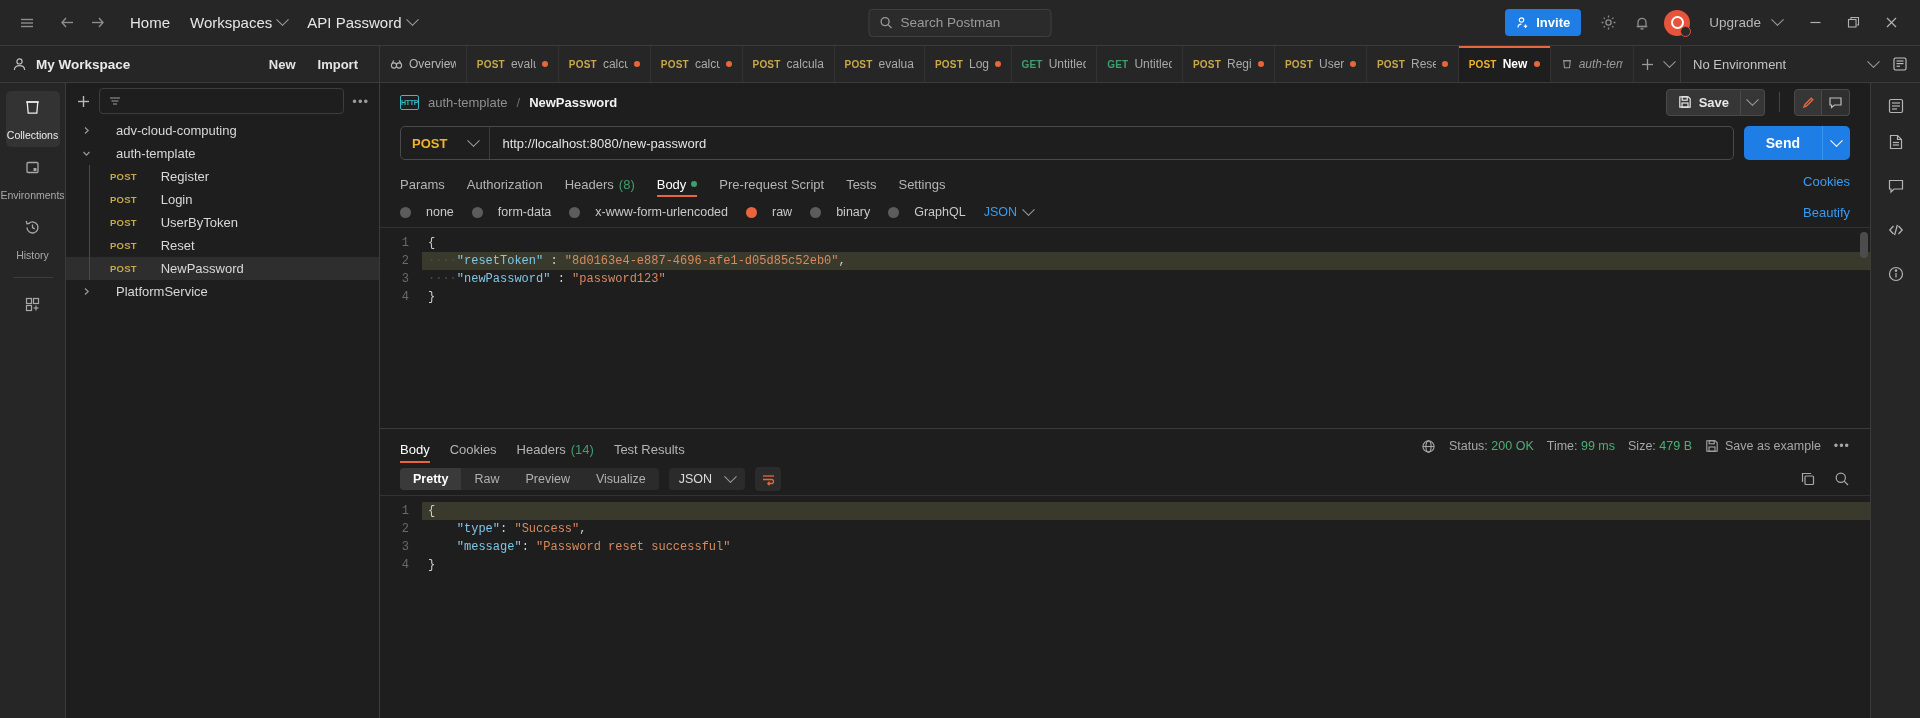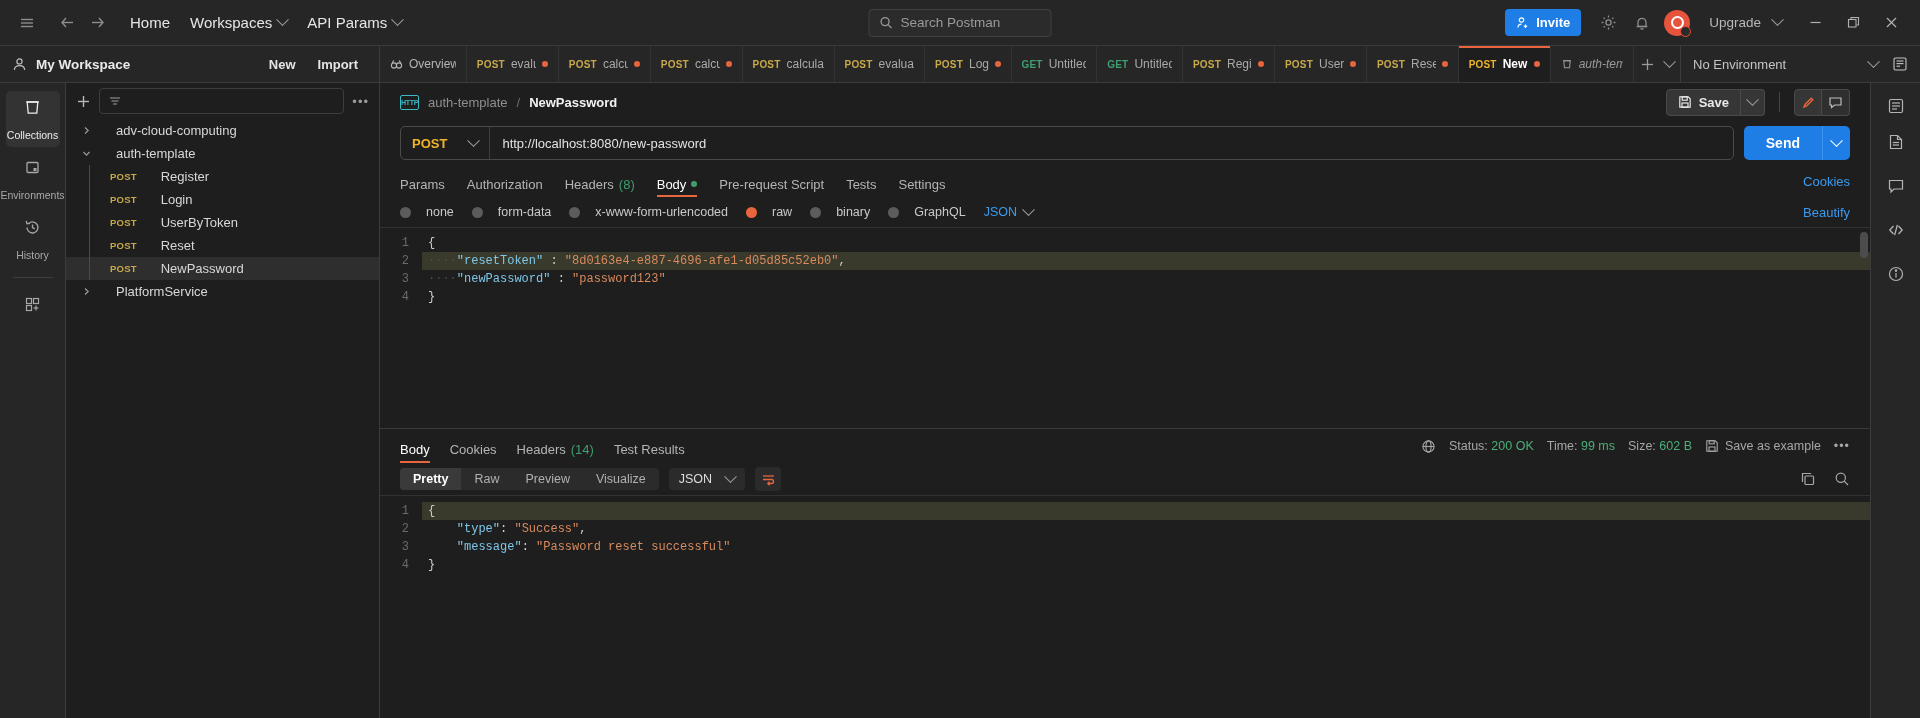--- a/index.html
+++ b/index.html
@@ -289,21 +289,21 @@
         </svg>
     </div>
     <div class="tb-nav-text" style="margin-left:8px">
       <span>Home</span>
     </div>
     <div class="tb-nav-text">
       <span>Workspaces</span>
       <span class="chev"></span>
     </div>
     <div class="tb-nav-text">
-      <span>API Params</span>
+      <span>API Password</span>
       <span class="chev"></span>
     </div>
 
     <div class="search-wrap">
       <span>
         <svg width="13" height="13" viewBox="0 0 13 13">
             <g stroke="currentColor" stroke-width="1.3" fill="none">
               <circle cx="5.6" cy="5.6" r="4"></circle>
               <line x1="8.6" y1="8.6" x2="12" y2="12"></line>
             </g>
@@ -787,21 +787,21 @@
                   <svg width="15" height="15" viewBox="0 0 15 15">
                     <g stroke="currentColor" stroke-width="1.1" fill="none">
                       <circle cx="7.5" cy="7.5" r="5.6"></circle>
                       <ellipse cx="7.5" cy="7.5" rx="2.6" ry="5.6"></ellipse>
                       <line x1="2" y1="7.5" x2="13" y2="7.5"></line>
                     </g>
                   </svg>
                 </span>
                 <span>Status: <span class="stat-green">200 OK</span></span>
                 <span>Time: <span class="stat-green">99 ms</span></span>
-                <span>Size: <span class="stat-green">602 B</span></span>
+                <span>Size: <span class="stat-green">479 B</span></span>
                 <span style="display:flex;align-items:center;gap:6px"><svg width="14" height="14" viewBox="0 0 14 14">
                     <g stroke="currentColor" stroke-width="1.1" fill="none">
                       <path d="M1.8 1.8h8.4L12.2 3.8v8.4H1.8z"></path>
                       <rect x="4.2" y="1.8" width="5" height="3"></rect>
                       <rect x="4" y="8" width="6" height="4.2"></rect>
                     </g>
                   </svg>Save as example</span>
                 <span style="letter-spacing:1px">•••</span>
               </div>
             </div>

